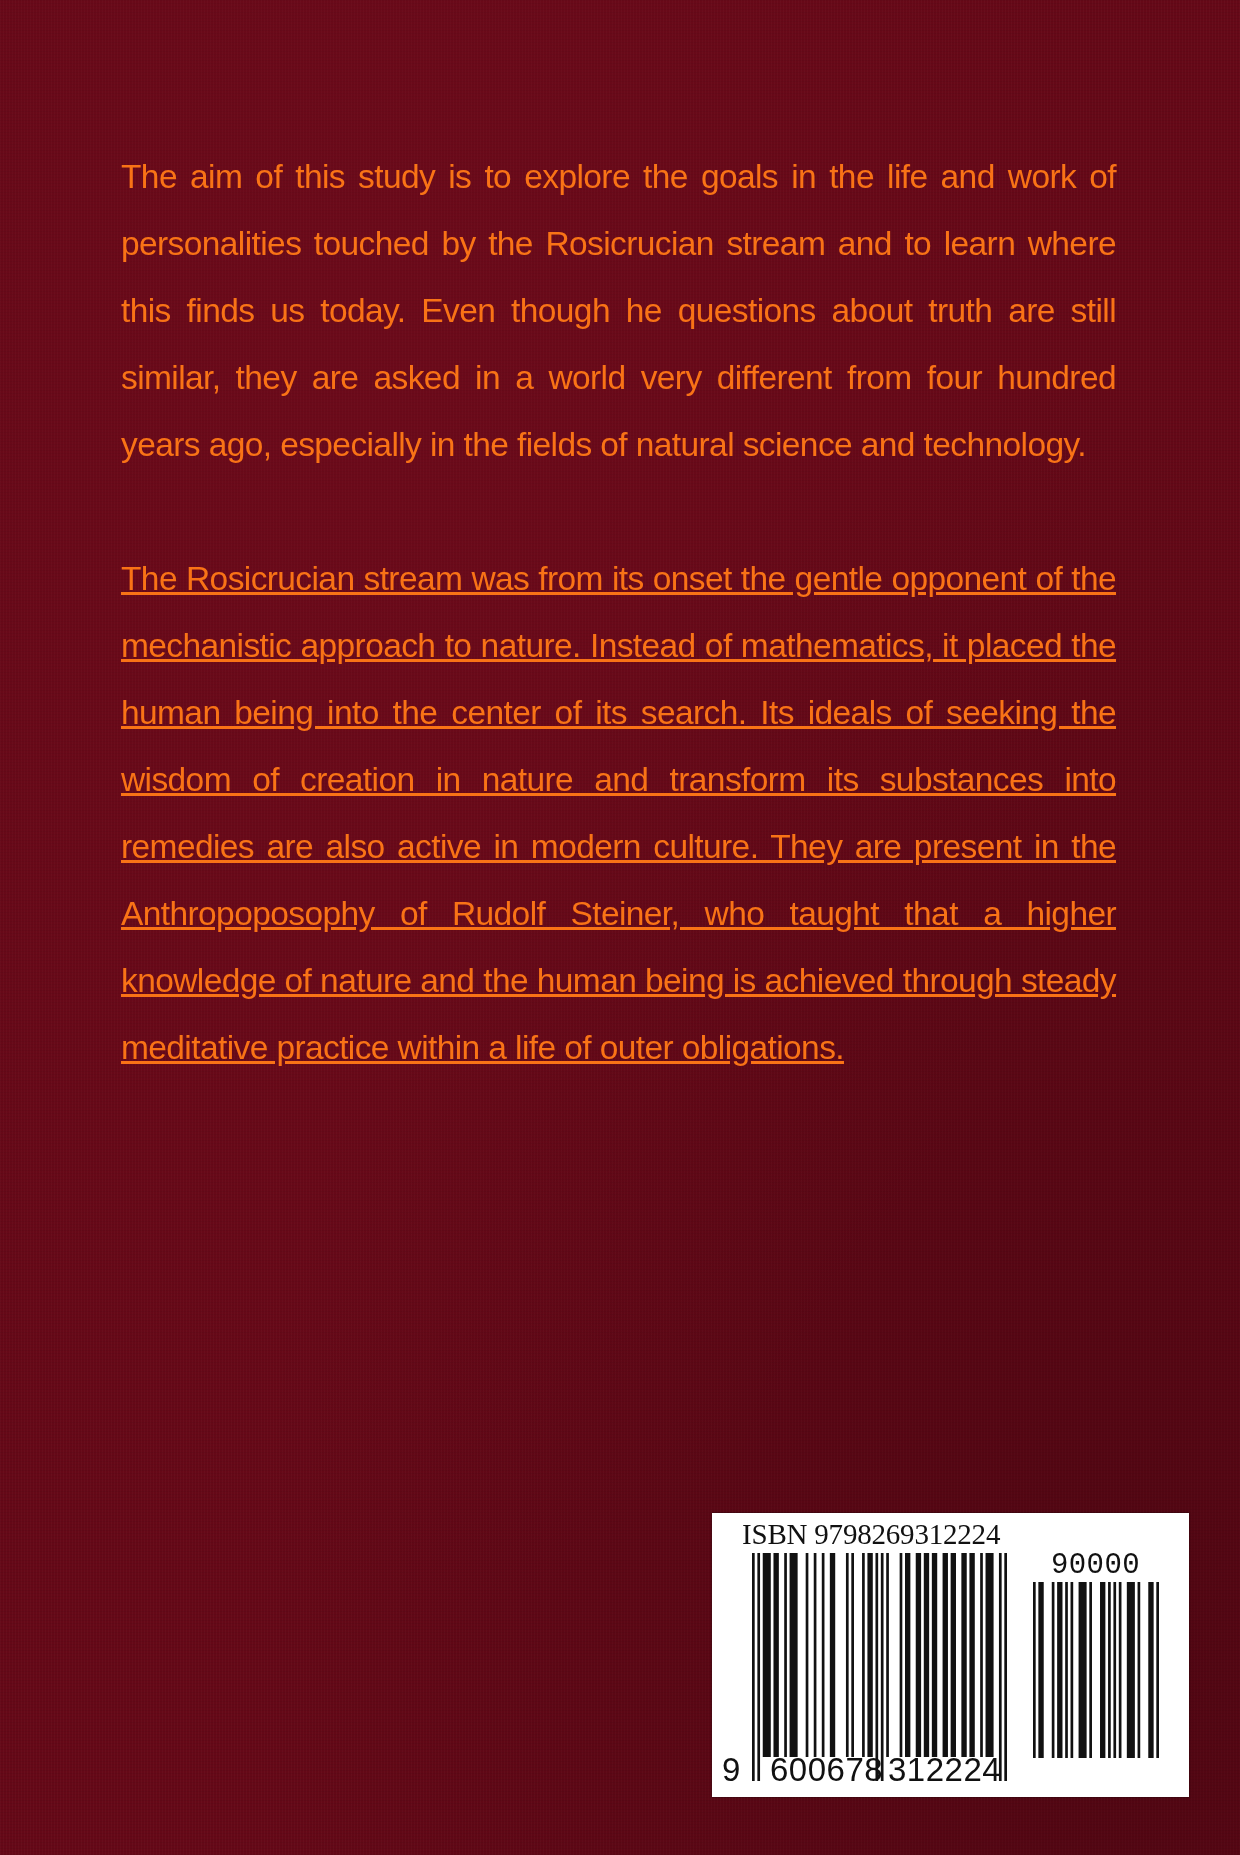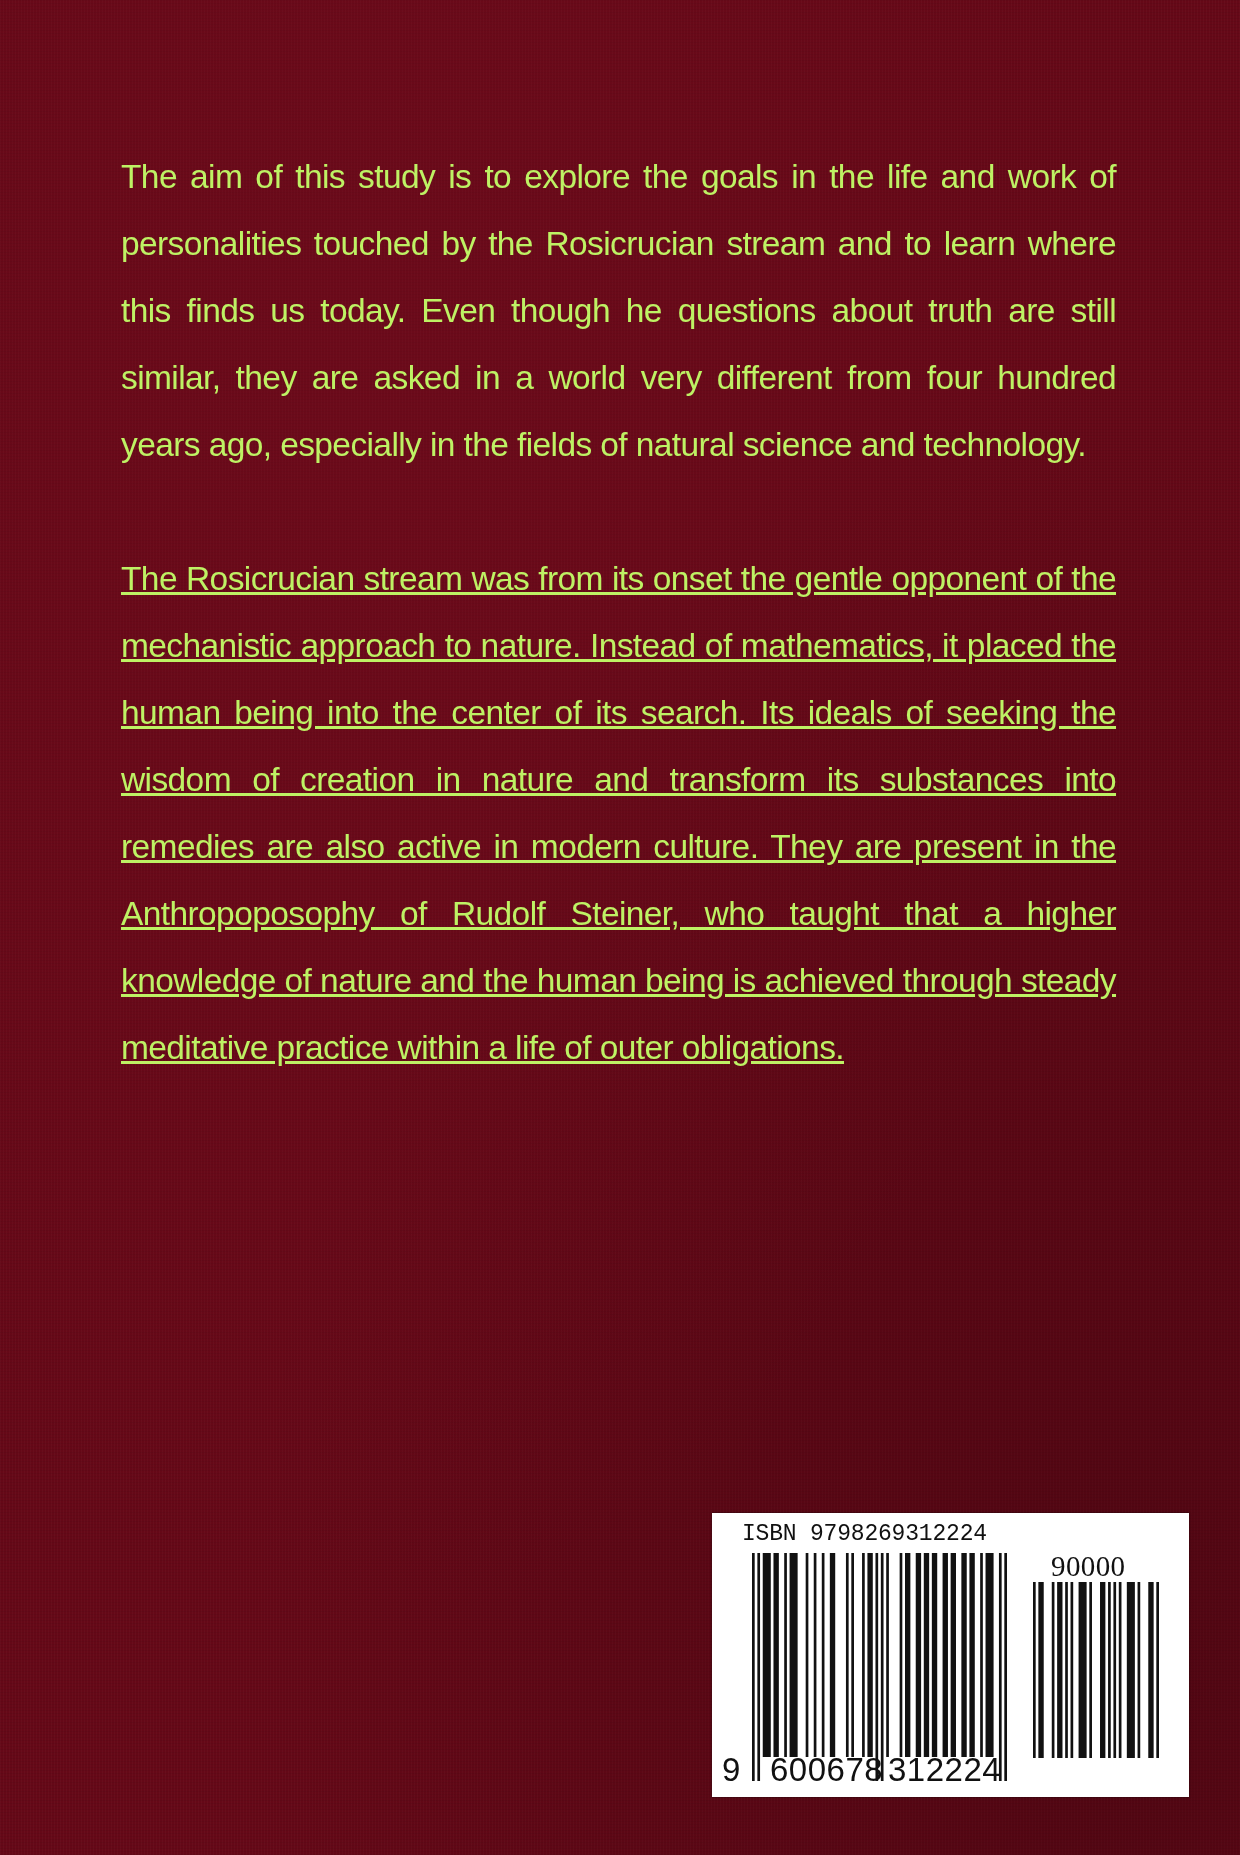--- a/index.html
+++ b/index.html
@@ -17,21 +17,21 @@
       radial-gradient(ellipse at 90% 90%, rgba(40,0,8,0.35) 0%, rgba(0,0,0,0) 55%),
       repeating-linear-gradient(0deg, rgba(0,0,0,0.05) 0px, rgba(0,0,0,0.05) 1px, rgba(0,0,0,0) 1px, rgba(0,0,0,0) 3px),
       repeating-linear-gradient(90deg, rgba(255,255,255,0.025) 0px, rgba(255,255,255,0.025) 1px, rgba(0,0,0,0) 1px, rgba(0,0,0,0) 3px);
     font-family: "Liberation Sans", sans-serif;
   }
   .blurb {
     position: absolute;
     left: 121px;
     top: 143px;
     width: 995px;
-    color: #bef264;
+    color: #f97316;
     font-family: "Liberation Sans", sans-serif;
     font-size: 33.5px;
     line-height: 67px;
     letter-spacing: -0.6px;
     text-align: justify;
     text-align-last: left;
   }
   .blurb p {
     margin: 0 0 67px 0;
   }
@@ -45,22 +45,22 @@
     top: 1513px;
     width: 477px;
     height: 284px;
     background: #ffffff;
     box-shadow: 0 0 2px rgba(0,0,0,0.6);
   }
   .isbn-label {
     position: absolute;
     left: 30px;
     top: 8px;
-    font-family: Liberation Mono, monospace;
-    font-size: 23px;
+    font-family: Liberation Serif, serif;
+    font-size: 29px;
     line-height: 26px;
     color: #111111;
     letter-spacing: -0.2px;
     white-space: nowrap;
   }
   .bars-main {
     position: absolute;
     left: 40px;
     top: 40px;
     width: 255px;
@@ -87,21 +87,21 @@
     white-space: nowrap;
     letter-spacing: 0.5px;
   }
   .hr-first { left: 10px; top: 240px; }
   .hr-left { left: 58px; top: 240px; }
   .hr-right { left: 176px; top: 240px; }
   .addon-digits {
     position: absolute;
     left: 339px;
     top: 39px;
-    font-family: Liberation Serif, serif;
+    font-family: Liberation Mono, monospace;
     font-size: 29px;
     line-height: 28px;
     color: #111111;
     letter-spacing: 0.4px;
     white-space: nowrap;
   }
 </style>
 </head>
 <body>
 

